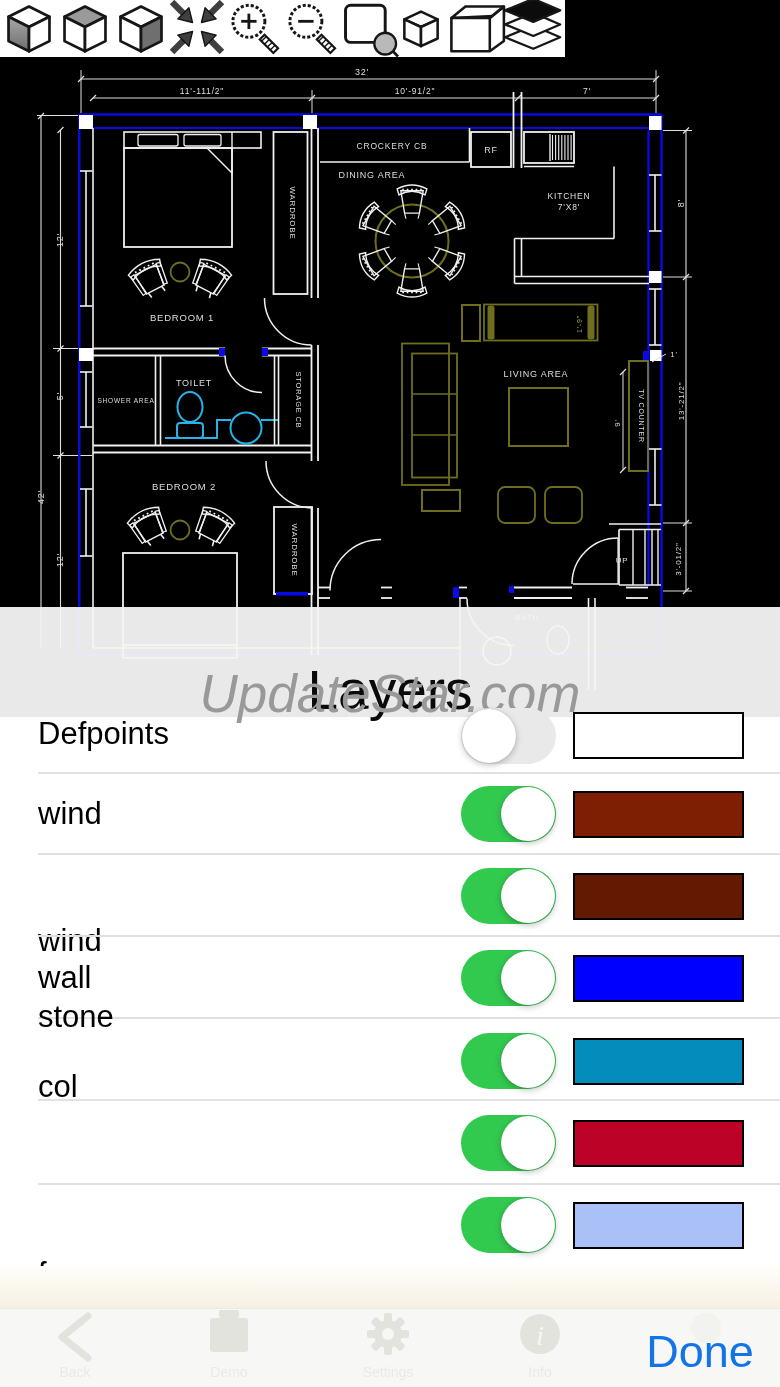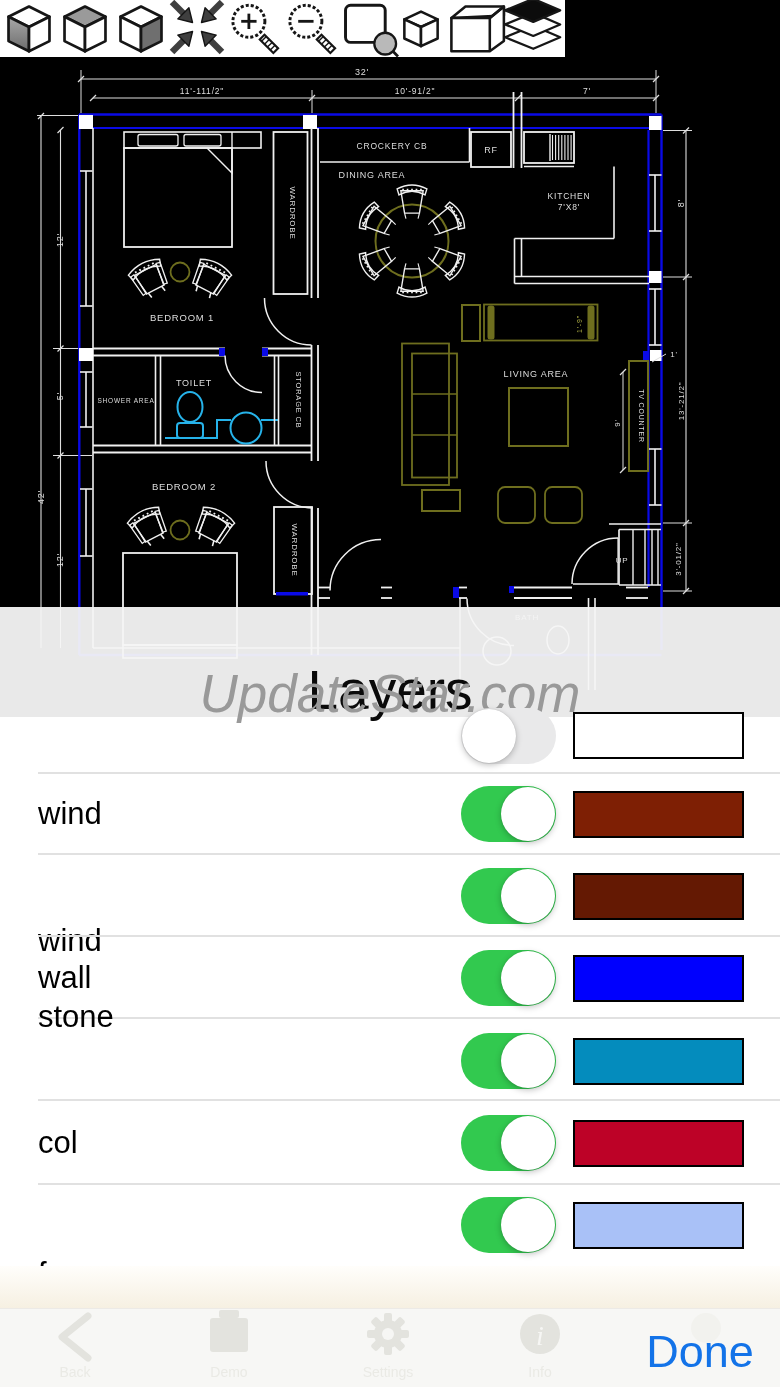--- a/index.html
+++ b/index.html
@@ -598,20 +598,21 @@
 </svg>
 
 <div class="abs" style="left:0;top:607px;width:780px;height:110px;background:rgba(246,246,246,0.95);"></div>
 
 <div class="abs" style="left:0;top:717px;width:780px;height:549px;background:#fff;"></div>
 
 <div class="abs" style="left:0;top:622px;width:780px;text-align:center;font-size:55px;color:#0a0a0a;margin-top:36px;">Layers</div>
 
 <div class="abs" style="left:0;top:663px;width:780px;text-align:center;font-size:53px;color:#999999;font-style:italic;">UpdateStar.com</div>
 
+<div class="row-label" style="top:716px;">Defpoints</div>
 <div class="toggle off" style="top:708px;">
       <div class="knob"></div>
     </div>
 <div class="swatch" style="top:712px;background:#fff;"></div>
 <div class="sep" style="top:772px;"></div>
 
 <div class="row-label" style="top:796px;">wind</div>
 <div class="toggle" style="top:786px;">
       <div class="knob"></div>
     </div>
@@ -632,21 +633,21 @@
 <div class="swatch" style="top:955px;background:#0000fe;"></div>
 <div class="sep" style="top:1017px;"></div>
 
 <div class="row-label" style="top:999px;">stone</div>
 <div class="toggle" style="top:1033px;">
       <div class="knob"></div>
     </div>
 <div class="swatch" style="top:1038px;background:#048cbd;"></div>
 <div class="sep" style="top:1099px;"></div>
 
-<div class="row-label" style="top:1125px;">col</div>
+<div class="row-label" style="top:1069px;">col</div>
 <div class="toggle" style="top:1115px;">
       <div class="knob"></div>
     </div>
 <div class="swatch" style="top:1120px;background:#bd0227;"></div>
 <div class="sep" style="top:1183px;"></div>
 
 <div class="row-label" style="top:1256px;">fur</div>
 <div class="toggle" style="top:1197px;">
       <div class="knob"></div>
     </div>

